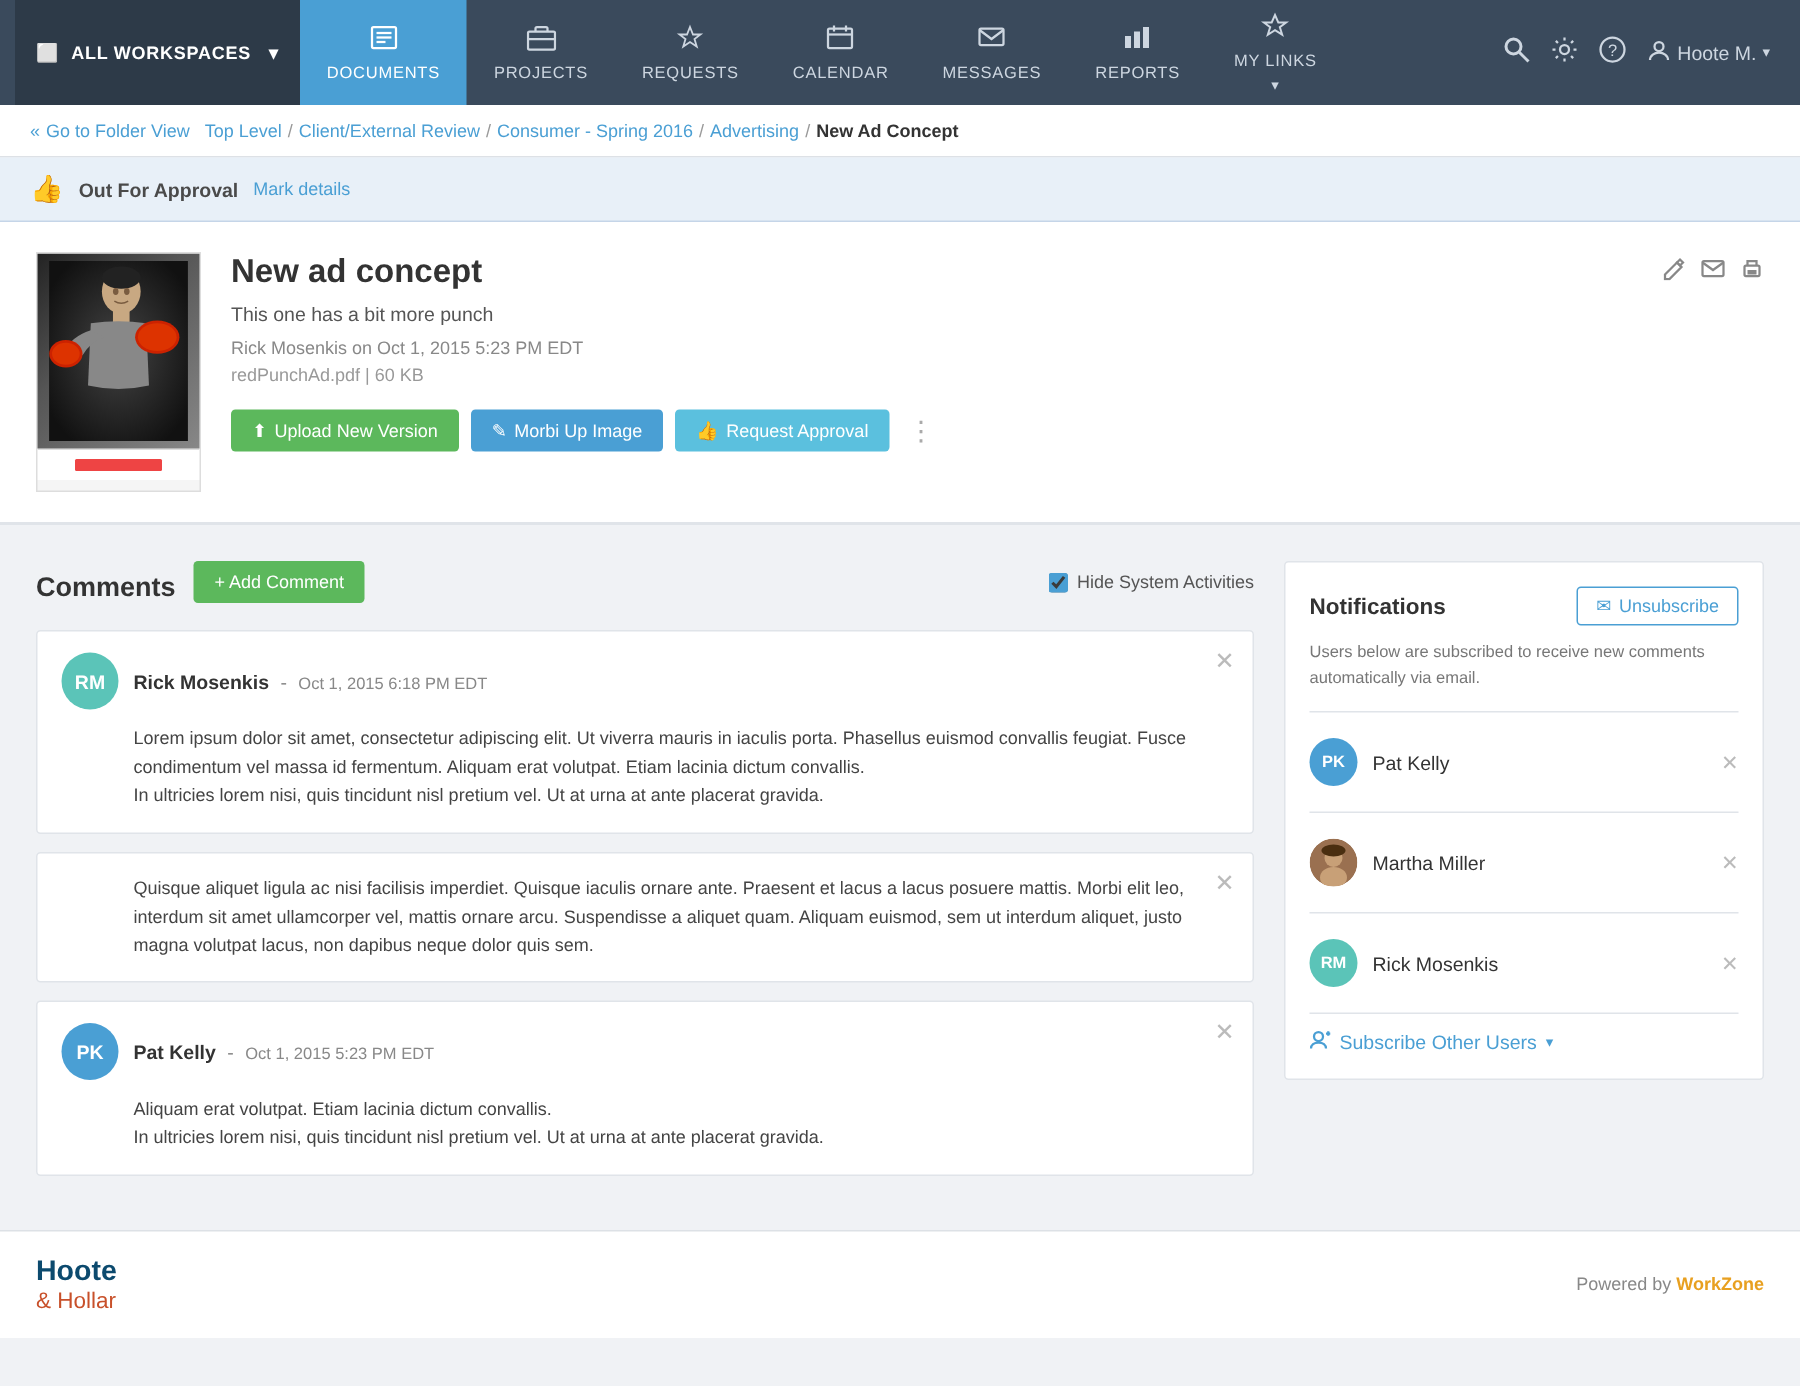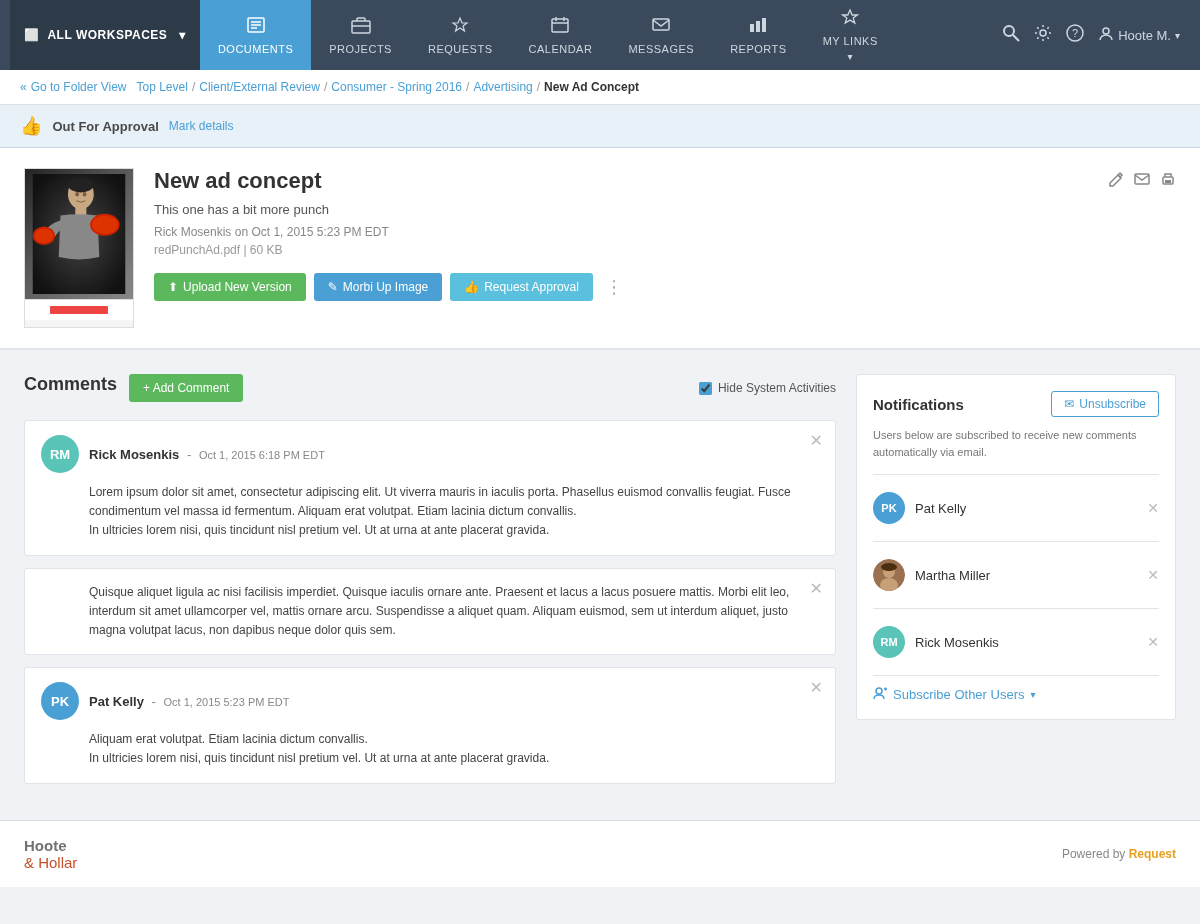--- a/index.html
+++ b/index.html
@@ -222,21 +222,21 @@
       display: flex;
       align-items: center;
       justify-content: space-between;
       margin-bottom: 18px;
     }
     .comments-title {
       font-size: 18px;
       font-weight: bold;
       color: #333;
       display: flex;
-      align-items: flex-start;
+      align-items: flex-end;
       gap: 12px;
     }
     .btn-add-comment {
       background: #5cb85c;
       color: #fff;
       border: none;
       padding: 7px 14px;
       font-size: 12px;
       cursor: pointer;
       border-radius: 3px;
@@ -356,21 +356,21 @@
     .footer {
       background: #fff;
       border-top: 1px solid #dde1e6;
       padding: 16px 24px;
       display: flex;
       align-items: center;
       justify-content: space-between;
       margin-top: 24px;
     }
     .footer-logo { font-size: 13px; }
-    .footer-logo .hoote { color: #737373; font-weight: bold; font-size: 15px; }
+    .footer-logo .hoote { color: #0c4a6e; font-weight: bold; font-size: 19px; }
     .footer-logo .hollar { color: #c8502a; font-size: 15px; }
     .footer-powered { font-size: 12px; color: #888; }
     .footer-powered .workzone { color: #e8a020; font-weight: bold; }
   </style>
 </head>
 <body>
 
 <nav class="top-nav">
   <div class="workspace-selector">
     <span>⬜</span>
@@ -711,15 +711,15 @@
   </div>
 </div>
 
 <div class="footer">
   <div class="footer-logo">
     <div class="hoote">Hoote</div>
     <div class="hollar">&amp; Hollar</div>
   </div>
   <div class="footer-powered">
     <span>Powered by</span>
-    <span class="workzone">Request</span>
+    <span class="workzone">WorkZone</span>
   </div>
 </div>
 
 </body></html>

